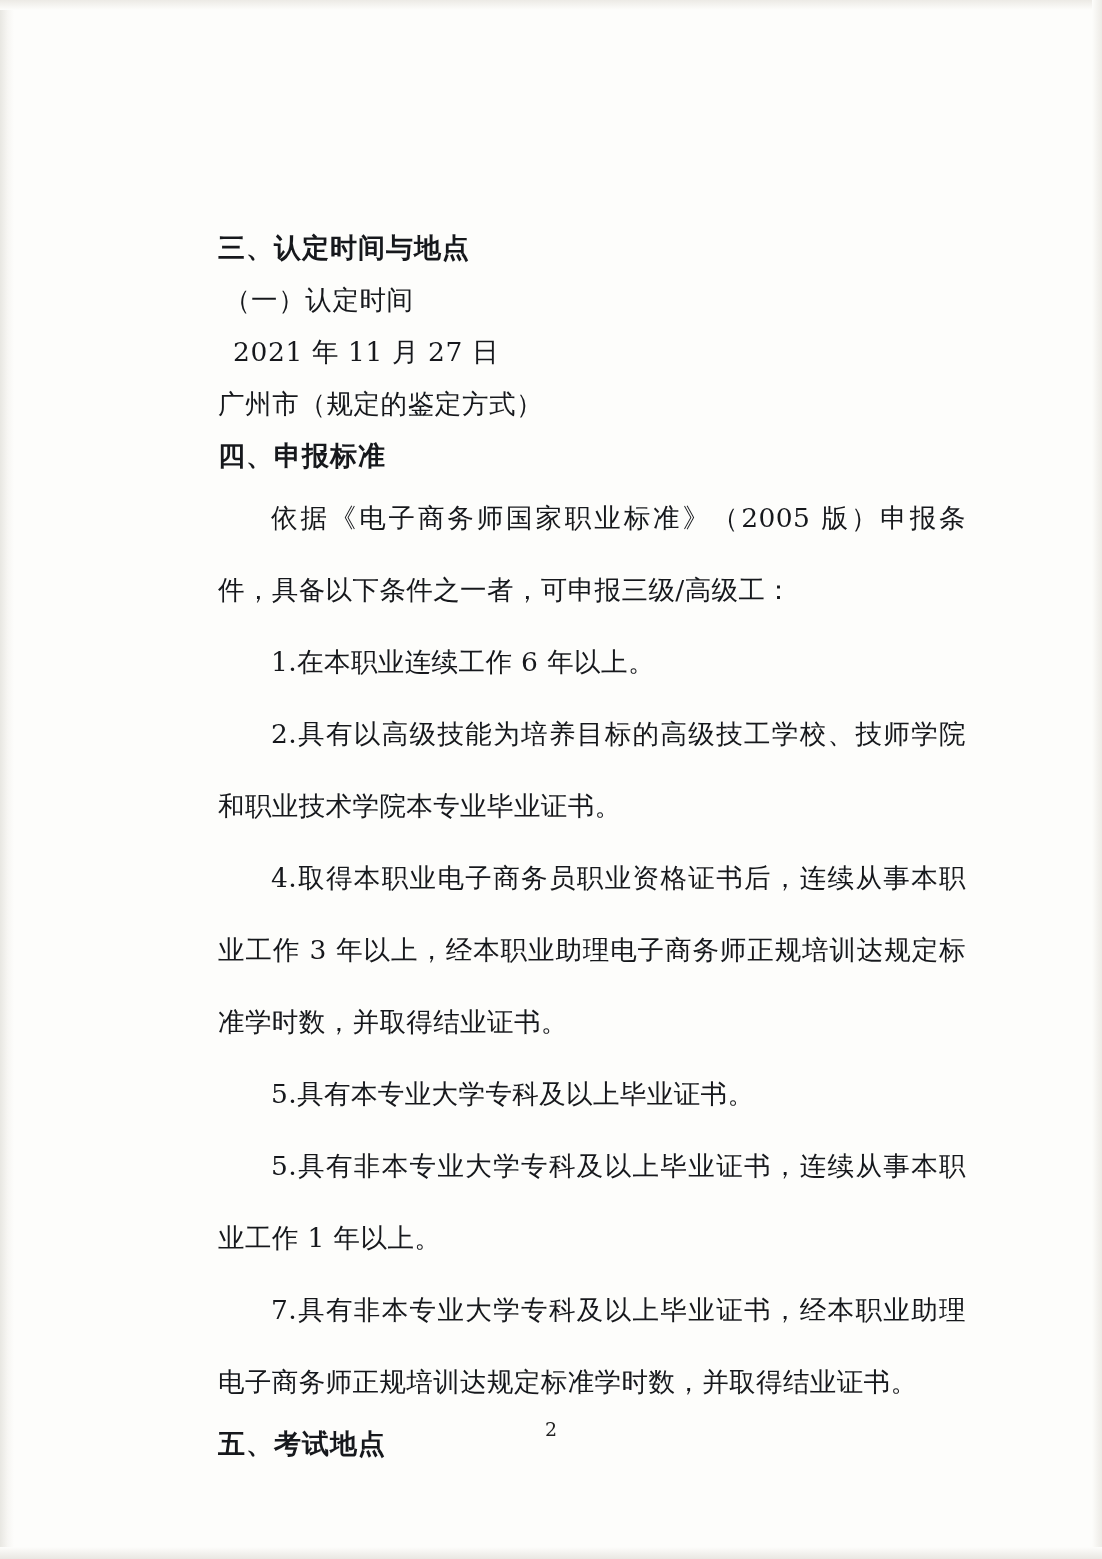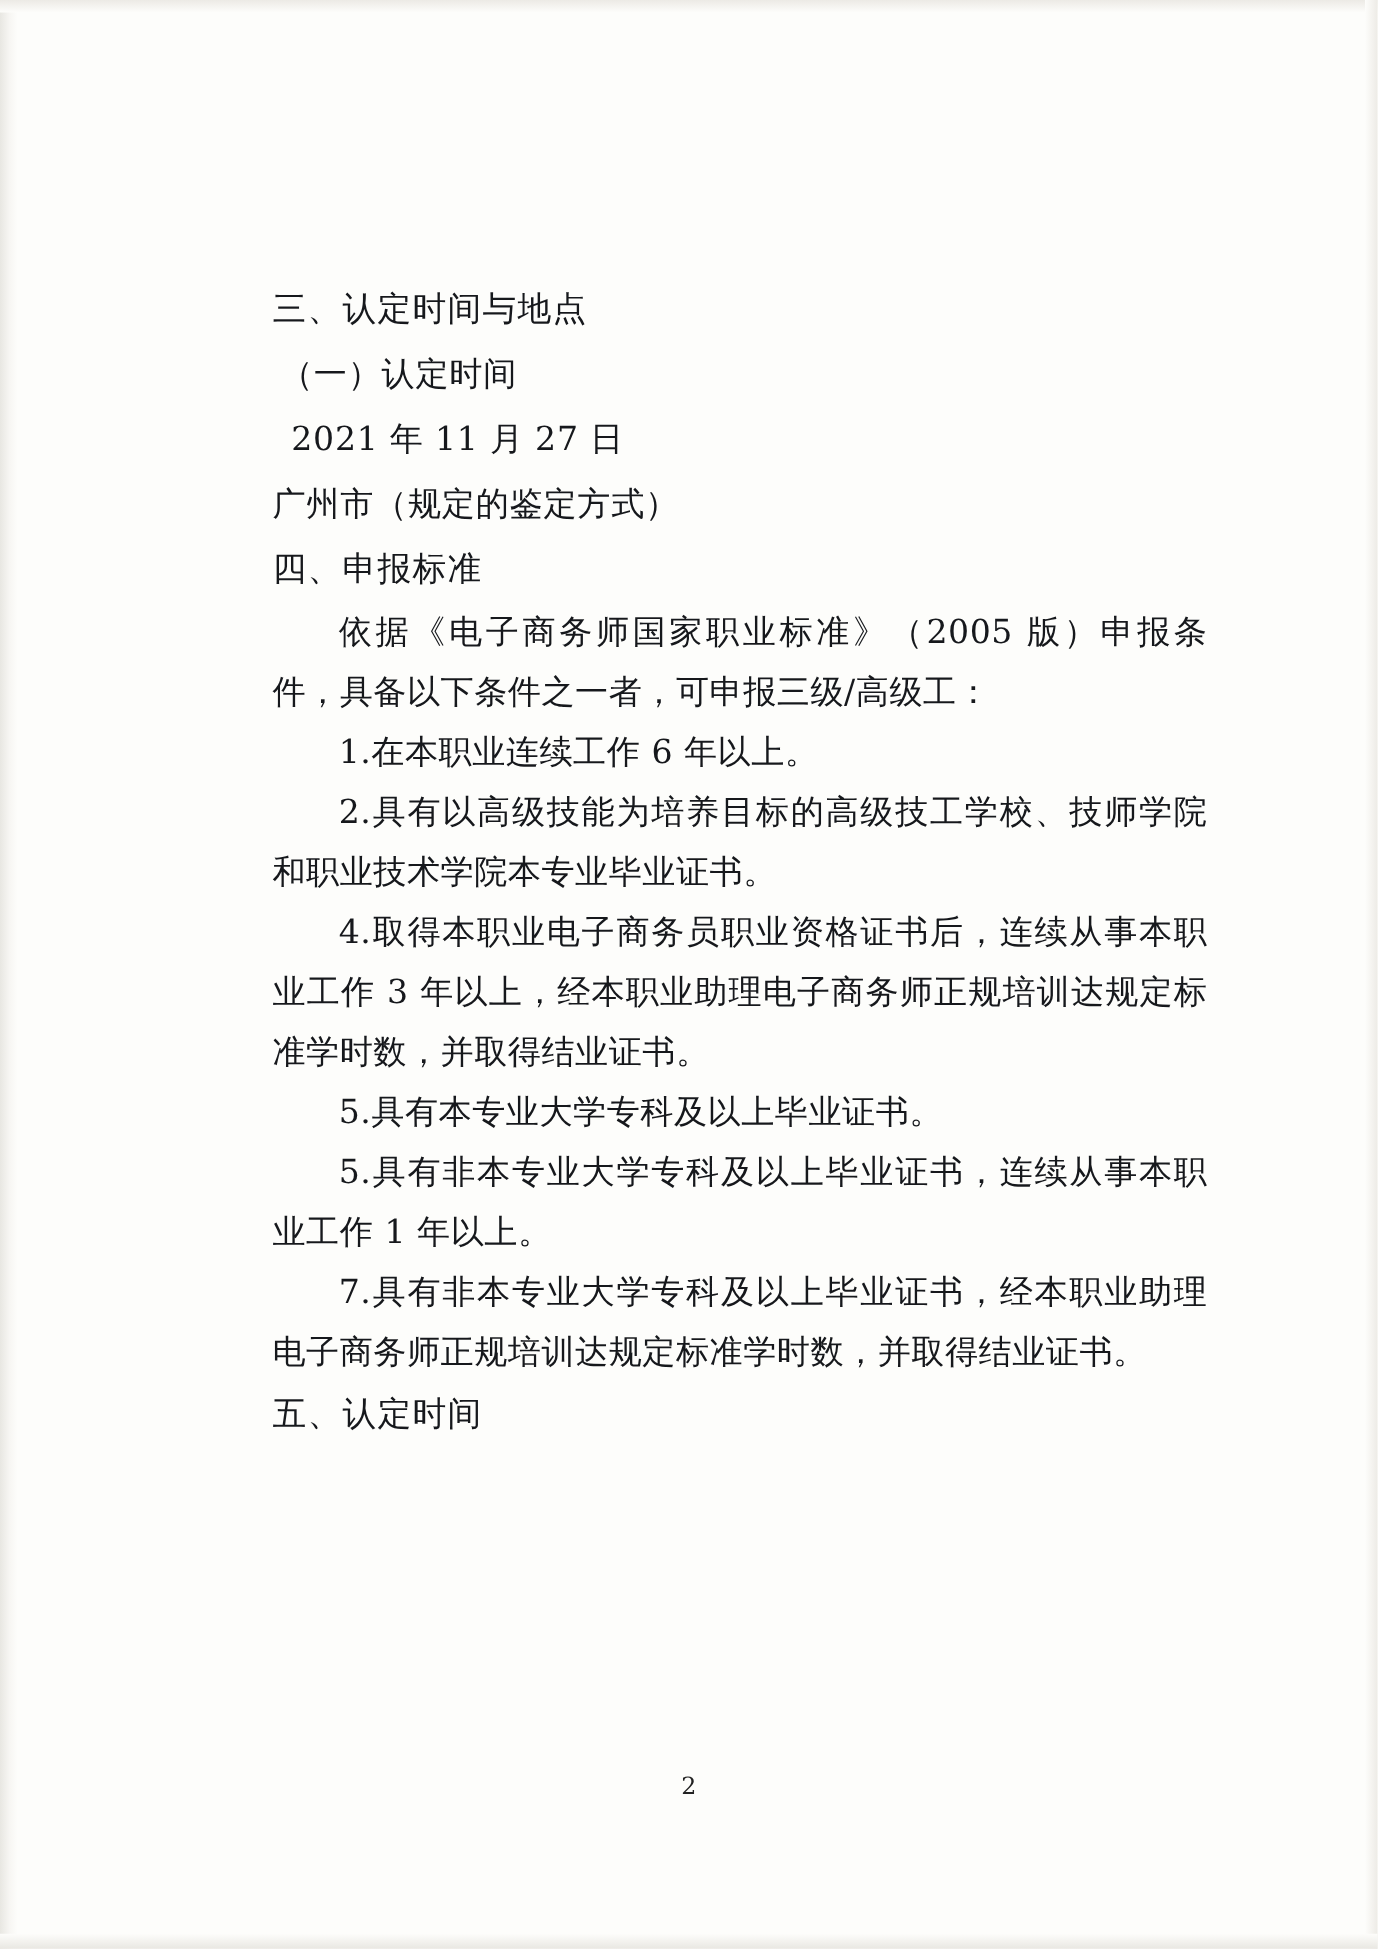--- a/index.html
+++ b/index.html
@@ -55,31 +55,31 @@
   .line {
     color: #16181c;
     font-size: 26.5px;
     line-height: 52px;
     letter-spacing: 0.6px;
     white-space: pre-wrap;
     text-align: justify;
     font-family: "DejaVu Serif", serif;
   }
   .heading {
-    font-weight: normal;
+    font-weight: bold;
     font-size: 27px;
     letter-spacing: 1px;
   }
   .indent1 {
     padding-left: 6px;
   }
   .para {
     color: #16181c;
     font-size: 26.5px;
-    line-height: 48px;
+    line-height: 72px;
     letter-spacing: 0.4px;
     text-align: justify;
     text-justify: inter-ideograph;
     text-indent: 2em;
     white-space: pre-wrap;
   }
 
   .page-number {
     position: absolute;
     left: 0;
@@ -109,18 +109,18 @@
 
     <div class="line heading">四、申报标准</div>
     <div class="para">依据《电子商务师国家职业标准》（2005 版）申报条件，具备以下条件之一者，可申报三级/高级工：</div>
     <div class="para">1.在本职业连续工作 6 年以上。</div>
     <div class="para">2.具有以高级技能为培养目标的高级技工学校、技师学院和职业技术学院本专业毕业证书。</div>
     <div class="para">4.取得本职业电子商务员职业资格证书后，连续从事本职业工作 3 年以上，经本职业助理电子商务师正规培训达规定标准学时数，并取得结业证书。</div>
     <div class="para">5.具有本专业大学专科及以上毕业证书。</div>
     <div class="para">5.具有非本专业大学专科及以上毕业证书，连续从事本职业工作 1 年以上。</div>
     <div class="para">7.具有非本专业大学专科及以上毕业证书，经本职业助理电子商务师正规培训达规定标准学时数，并取得结业证书。</div>
 
-    <div class="line heading">五、认定时间</div>
+    <div class="line heading">五、考试地点</div>
 
   </div>
 
   <div class="page-number">2</div>
 </div>
 
 </body></html>

